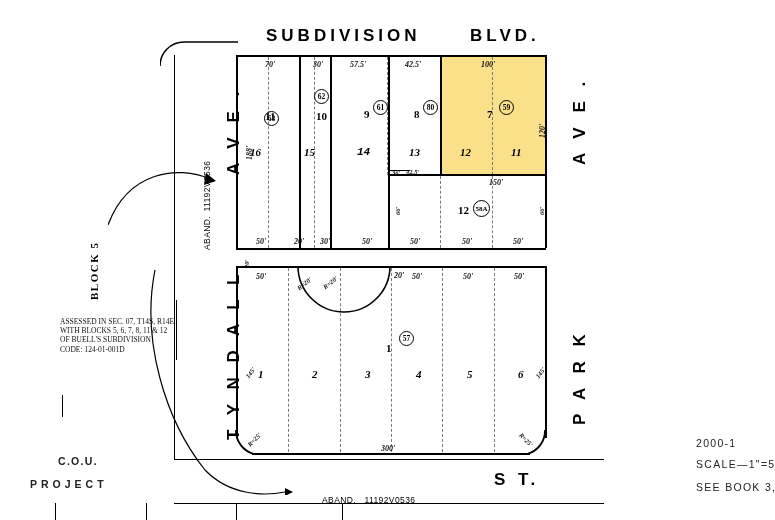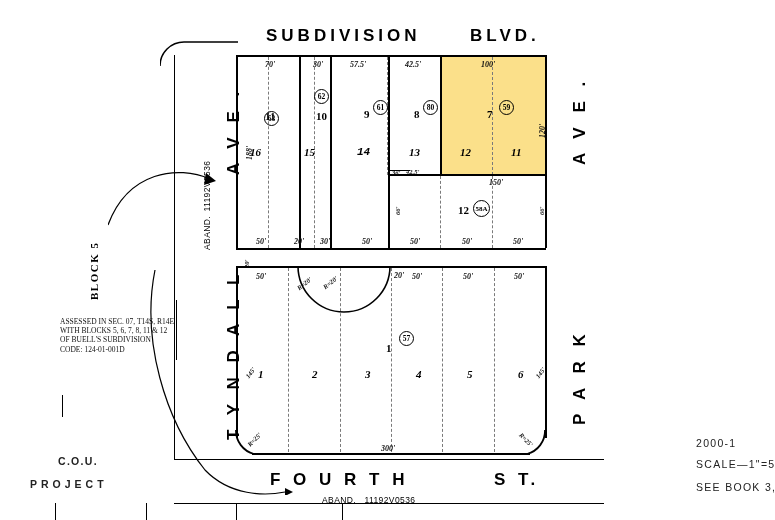--- a/index.html
+++ b/index.html
@@ -259,21 +259,20 @@
   </div>
 
   <div class="vline" style="left:174px;top:55px;height:404px;width:1.4px;"></div>
   <svg class="abs" style="left:160px;top:38px;" width="80" height="30">
     <path d="M0 28 A 24 24 0 0 1 24 4 L 78 4" fill="none" stroke="#000" stroke-width="1.5"></path>
   </svg>
 
   <div class="abs street-v" style="left:570px;top:425px;transform:rotate(-90deg);">P A R K</div>
   <div class="abs street-v" style="left:570px;top:165px;transform:rotate(-90deg);">A V E .</div>
 
-  <div class="abs street-h" style="left:270px;top:470px;">F O U R T H</div>
   <div class="abs street-h" style="left:478px;top:470px;margin-left:16px;">S T.</div>
   <div class="abs" style="left:322px;top:489px;">
     <span class="aband">ABAND.</span>
     <span class="aband ovl" style="margin-left:4px;">11192V0536</span>
   </div>
 
   <div class="hline" style="left:174px;top:459px;width:430px;height:1.4px;"></div>
   <div class="hline" style="left:174px;top:503px;width:430px;height:1.4px;"></div>
   <div class="abs" style="left:236px;top:503px;width:105px;height:17px;border-left:1.5px solid #000;border-right:1.5px solid #000;"></div>
   <div class="abs" style="left:55px;top:503px;width:90px;height:17px;border-left:1.5px solid #000;border-right:1.5px solid #000;"></div>

